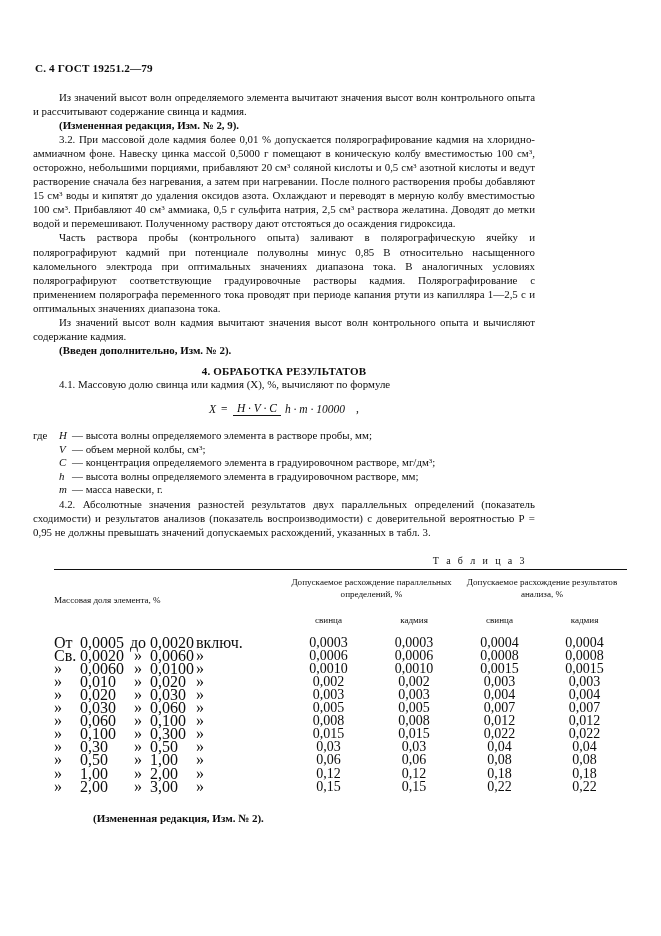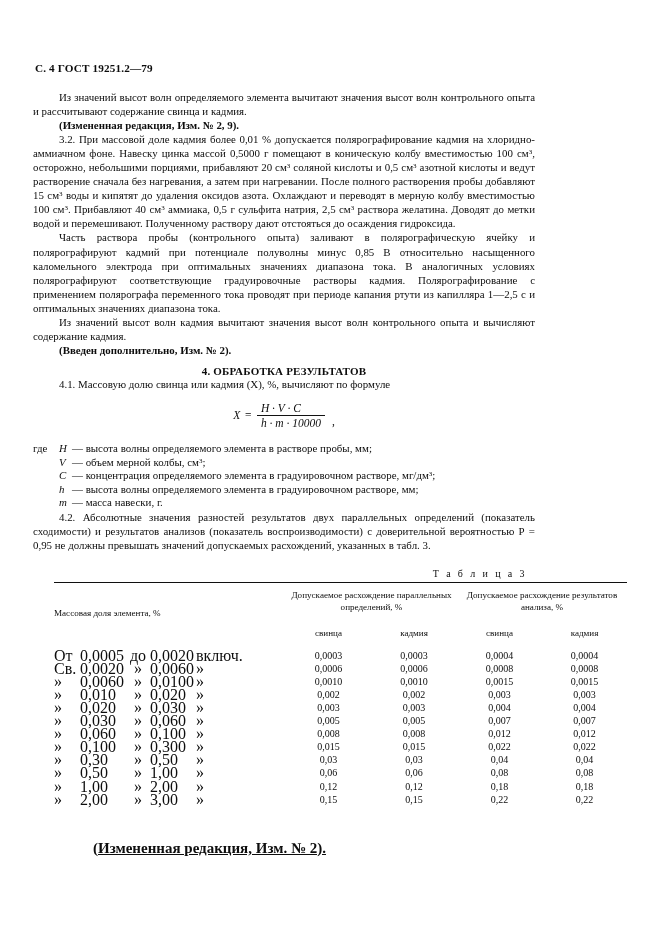--- a/index.html
+++ b/index.html
@@ -68,22 +68,21 @@
     font-style: italic;
     font-size: 11.5px;
   }
   .formula {
     display: inline-flex;
     align-items: center;
     gap: 4px;
   }
   .frac {
     display: inline-flex;
-    flex-direction: column;
-    text-align: left;
+    text-align: center;
     vertical-align: middle;
     margin: 0 1px;
   }
   .frac .num {
     padding: 0 4px 1px 4px;
     border-bottom: 1px solid #111;
     font-size: 11.5px;
   }
   .frac .den {
     padding: 1px 4px 0 4px;
@@ -149,21 +148,21 @@
   }
   .hdr-sub {
     height: 23px;
     text-align: center;
     vertical-align: middle;
     border-bottom: 1px solid #101010;
   }
   .vline-r { border-right: 1px solid #101010; }
   td.data-num {
     text-align: center;
-    font-size: 10px;
+    font-size: 14px;
     line-height: 13.05px;
     vertical-align: top;
     font-family: "Liberation Serif", serif;
   }
   td.data-range {
     font-size: 16px;
     line-height: 13.05px;
     vertical-align: top;
     padding-left: 7px;
     white-space: nowrap;
@@ -174,23 +173,22 @@
   }
   .rng .c1 { display: inline-block; width: 26px; text-align: left; }
   .rng .c2 { display: inline-block; width: 46px; text-align: left; }
   .rng .c3 { display: inline-block; width: 24px; text-align: center; }
   .rng .c4 { display: inline-block; width: 46px; text-align: left; }
   .rng .c5 { display: inline-block; text-align: left; }
   tr.first-data td { padding-top: 5px; }
   tr.last-data td { padding-bottom: 6px; }
   .final-note {
     font-weight: bold;
-    font-size: 15px;
-    margin: 28px 0 0 60px;
-    text-decoration: underline;
+    font-size: 11px;
+    margin: 13px 0 0 60px;
   }
 </style>
 </head>
 <body>
 
 <div class="page">
 
   <div class="page-header">С. 4 ГОСТ 19251.2—79</div>
 
   <p class="body-text">Из значений высот волн определяемого элемента вычитают значения высот волн контрольного опыта и рассчитывают содержание свинца и кадмия.</p>

